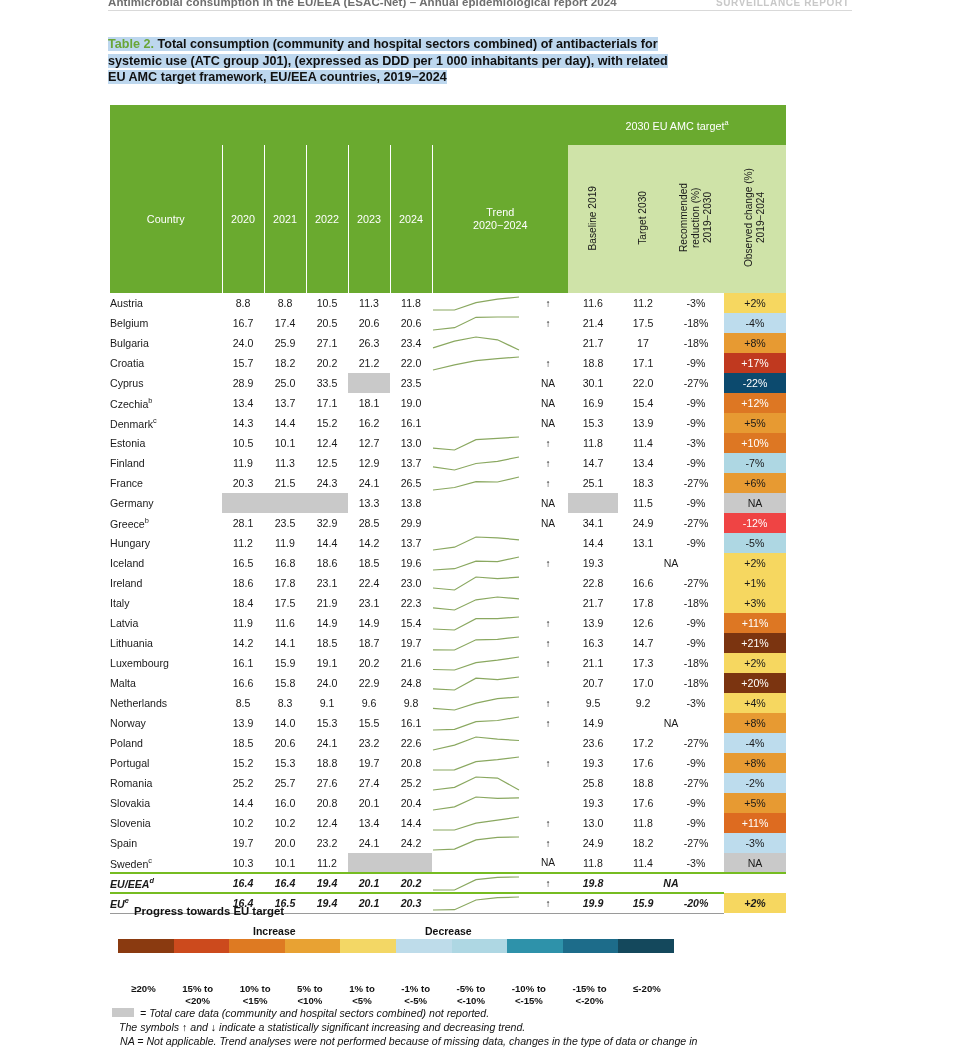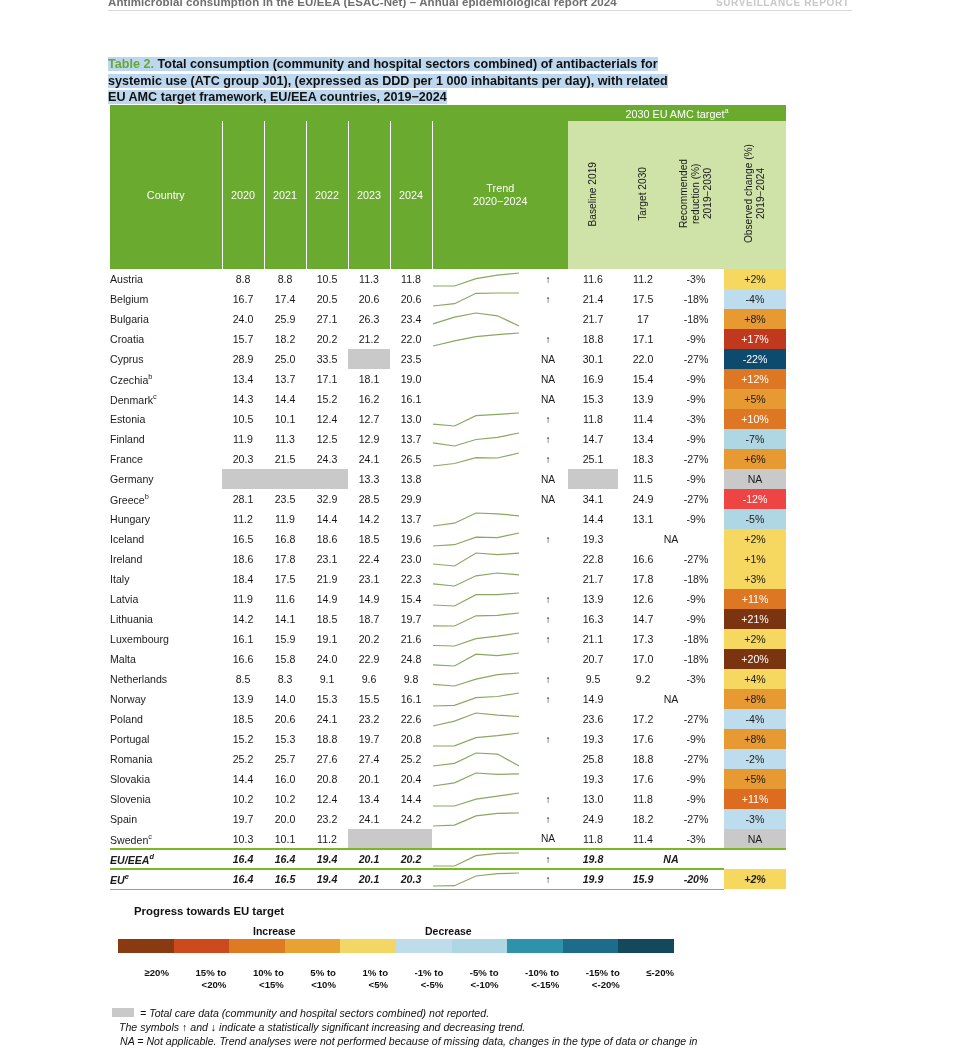--- a/index.html
+++ b/index.html
@@ -29,21 +29,20 @@
   .page-header .rule{
     position:absolute;left:108px;top:10px;width:744px;height:1px;
     background:#d9d9d9;
   }
 
   
   .caption{
     position:absolute;left:108px;top:36px;width:560px;
     font-size:12.6px;font-weight:bold;line-height:16.6px;
     color:#111;
-    margin-top:20px;
   }
   .caption .hl{background:#bdd7ee;box-decoration-break:clone;-webkit-box-decoration-break:clone;}
   .caption .tblno{color:#6aa637;}
 
   
   .tbl-wrap{
     position:absolute;left:110px;top:105px;width:676px;
   }
   table.t2{
     border-collapse:collapse;
@@ -54,21 +53,21 @@
   table.t2 td,table.t2 th{
     padding:0;margin:0;
     border:0;
     vertical-align:middle;
     font-weight:normal;
   }
   
   .hd-green{background:#6aaa2f;color:#ffffff;font-weight:bold;text-align:center;}
   .hd-lgreen{background:#cfe3a8;color:#1a1a1a;font-weight:bold;text-align:center;}
   .hd-vline{border-right:1.5px solid #ffffff !important;}
-  .hd-top{height:16px;font-size:10.8px;}
+  .hd-top{height:40px;font-size:10.8px;}
   .hd-main{height:148px;}
   .hd-main .vtxt{
     writing-mode:vertical-rl;
     transform:rotate(180deg);
     display:inline-block;
     white-space:pre-line;
     line-height:12px;
     font-size:10.2px;
     text-align:center;
   }
@@ -149,23 +148,23 @@
   .colorbar{
     position:absolute;left:118px;top:939px;width:556px;height:14px;
     display:flex;
   }
   .colorbar span{flex:1 1 auto;height:14px;display:block;}
   .lg-labels{
     position:absolute;left:118px;top:967px;width:556px;
     display:flex;
   }
   .lg-labels span{
-    flex:1 1 auto;text-align:right;
+    flex:1 1 auto;text-align:center;
     font-size:9.6px;font-weight:bold;color:#111;
-    line-height:12px;white-space:pre-line;
+    line-height:12px;white-space:pre-line;margin-top:16px;
   }
 
   
   .fn{
     position:absolute;left:140px;
     font-size:10.6px;font-style:italic;color:#111;
     line-height:14px;white-space:nowrap;
   }
   .fn1{top:1006px;}
   .fn2{top:1020px;left:119px;}

